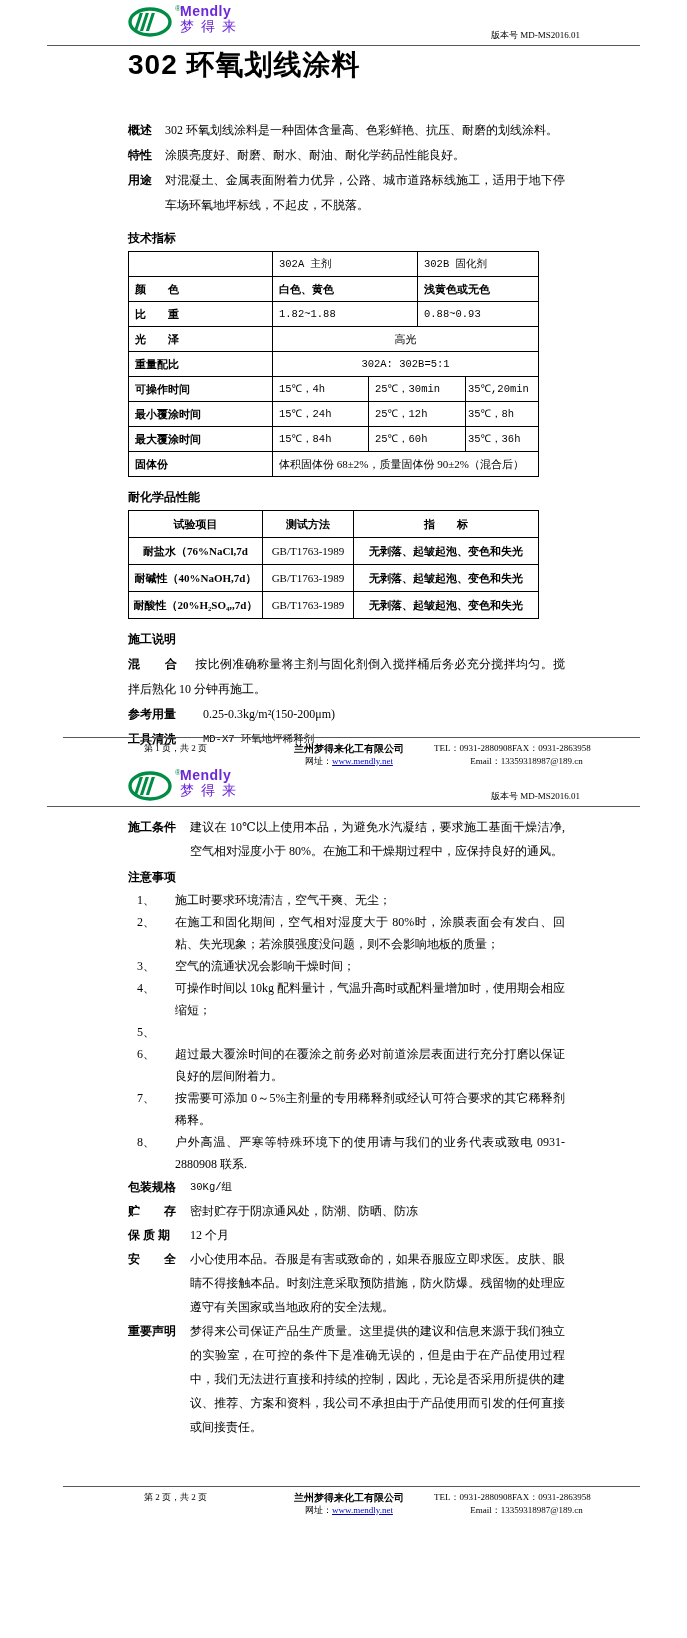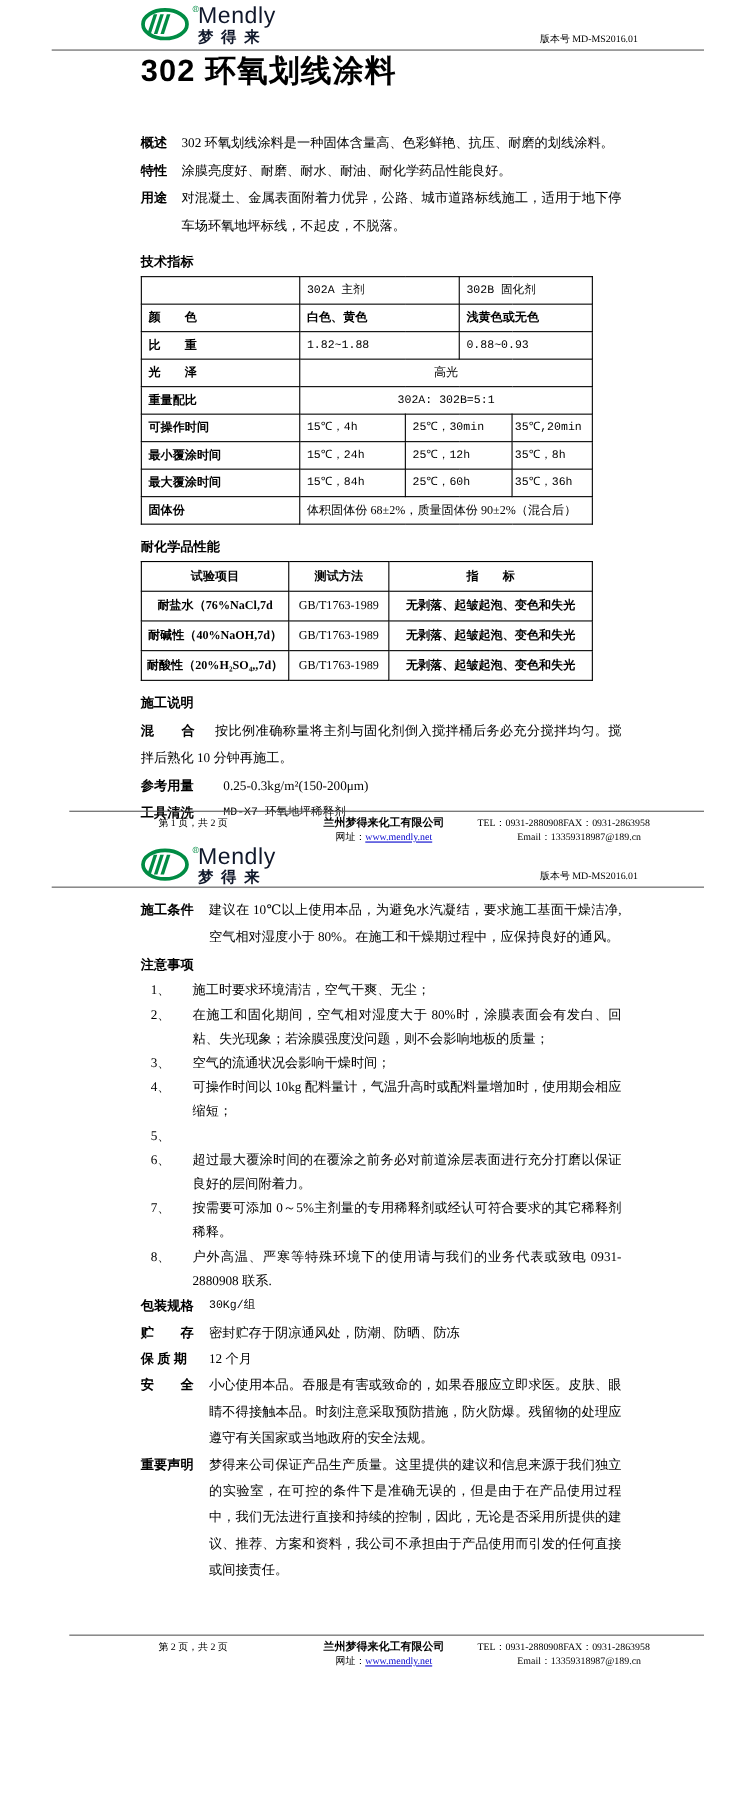--- a/index.html
+++ b/index.html
@@ -11,22 +11,22 @@
   }
   .sheet{position:relative;overflow:hidden;}
   #sheet1{height:768px;}
   #sheet2{height:870px;}
 
   
   .doc-header{position:relative;padding-top:4px;height:41px;}
   .logo{display:flex;align-items:flex-start;margin-left:128px;position:relative;width:190px;}
   .logo-svg{display:block;margin-top:2px;}
   .logo-text{line-height:1;margin-left:6px;}
-  .brand-en{font-family:"Liberation Sans","DejaVu Sans",sans-serif;font-weight:normal;font-size:21px;color:#0f172a;letter-spacing:.5px;}
-  .brand-cn{font-family:"Liberation Sans","DejaVu Sans",sans-serif;font-weight:bold;font-size:14px;color:#0f172a;letter-spacing:7px;margin-top:1px;}
+  .brand-en{font-family:"Liberation Sans","DejaVu Sans",sans-serif;font-weight:bold;font-size:14px;color:#6d28d9;letter-spacing:.5px;}
+  .brand-cn{font-family:"Liberation Sans","DejaVu Sans",sans-serif;font-weight:normal;font-size:14px;color:#6d28d9;letter-spacing:7px;margin-top:1px;}
   .reg-mark{position:absolute;left:47px;top:0;font-size:8px;color:#008C44;font-family:"Liberation Sans",sans-serif;}
   .version{position:absolute;right:107px;bottom:3px;font-size:9px;}
   .rule{border:none;border-top:1px solid #595959;margin:0 47px;height:0;}
 
   
   .content{padding:0 122px 0 128px;}
   .page-title{font-size:28px;font-weight:bold;margin:0 0 34px 0;letter-spacing:1px;
     font-family:"Liberation Sans","DejaVu Sans",sans-serif;}
   .para{display:flex;line-height:25px;}
   .para .plabel{font-weight:bold;flex:0 0 37px;}

